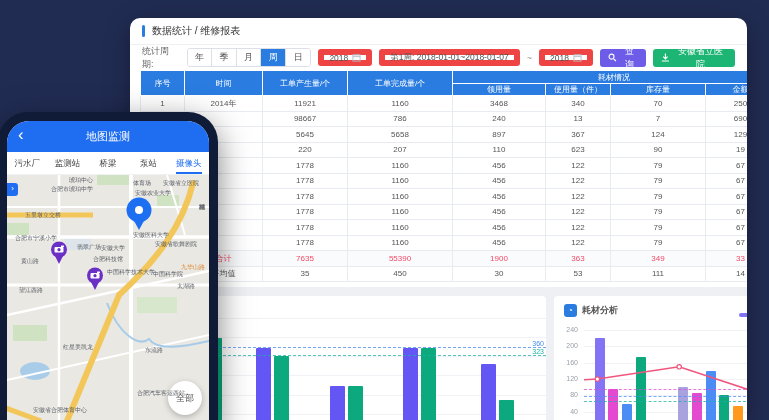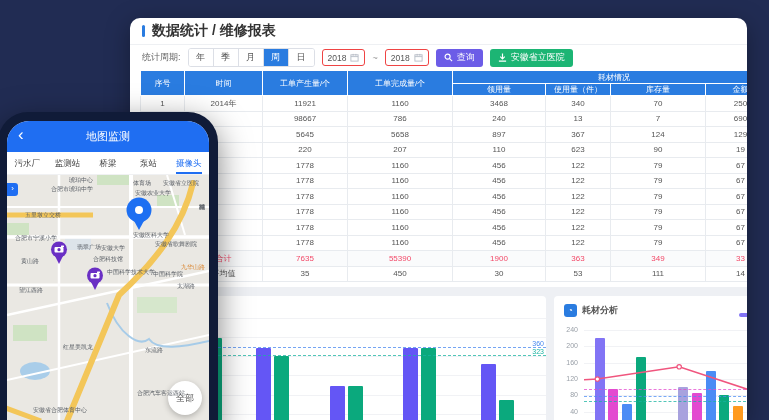--- a/index.html
+++ b/index.html
@@ -11,29 +11,29 @@
     -webkit-font-smoothing:antialiased;
   }
   
   .panel {
     position:absolute; left:130px; top:18px; width:617px; height:402px;
     background:#fff; border-radius:10px 10px 0 0; overflow:hidden;
     box-shadow:0 6px 24px rgba(0,0,0,.35);
   }
   .crumb-bar { height:27px; display:flex; align-items:center; padding:0 12px; border-bottom:1px solid #eef0f3; }
   .crumb-accent { width:3px; height:12px; background:#2a7ce0; border-radius:2px; margin-right:7px; }
-  .crumb-text { font-size:14px; color:#333; font-weight:bold; }
+  .crumb-text { font-size:10px; color:#333; font-weight:normal; }
   .filter-bar { height:25px; display:flex; align-items:center; padding:0 12px; gap:7px; }
   .filter-label { font-size:9px; color:#666; }
   .seg { display:flex; border:1px solid #dcdfe6; border-radius:3px; overflow:hidden; }
   .seg span { width:25px; height:17px; line-height:16px; text-align:center; font-size:9px; color:#555;
     background:#fff; border-right:1px solid #dcdfe6; cursor:pointer; }
   .seg span:last-child { border-right:none; }
   .seg span.active { background:#2a7ce0; color:#fff; }
-  .fld { height:17px; border:1px solid #ef4444; border-radius:3px; background:#fff;
+  .fld { height:17px; border:6px solid #ef4444; border-radius:3px; background:#fff;
     display:flex; align-items:center; padding:0 5px; font-size:8.5px; color:#555; gap:4px; white-space:nowrap; }
   .tilde { font-size:9px; color:#999; }
   .btn { height:18px; border:none; border-radius:3px; color:#fff; font-size:9px;
     display:flex; align-items:center; gap:4px; padding:0 8px; cursor:pointer; }
   .btn.query { background:#6c5ce7; }
   .btn.export { background:#1cb574; }
   
   .tbl-wrap { position:absolute; left:10px; top:52px; right:-28px; }
   table { border-collapse:collapse; table-layout:fixed; width:635px; }
   th,td { border:1px solid #e8ebef; font-size:8px; text-align:center; overflow:hidden; white-space:nowrap; }
@@ -109,20 +109,23 @@
       <span>日</span>
     </div>
     <div class="fld">
       <span>2018</span>
       <svg width="9" height="9" viewBox="0 0 10 10">
           <rect x="1" y="2" width="8" height="7" fill="none" stroke="#b6bcc6" stroke-width="1"></rect>
           <line x1="1" y1="4" x2="9" y2="4" stroke="#b6bcc6"></line>
           <line x1="3.5" y1="1" x2="3.5" y2="3" stroke="#b6bcc6"></line>
           <line x1="6.5" y1="1" x2="6.5" y2="3" stroke="#b6bcc6"></line>
         </svg>
+    </div>
+    <div class="fld">
+      <span>第1周: 2018-01-01~2018-01-07</span>
     </div>
     <span class="tilde">~</span>
     <div class="fld">
       <span>2018</span>
       <svg width="9" height="9" viewBox="0 0 10 10">
           <rect x="1" y="2" width="8" height="7" fill="none" stroke="#b6bcc6" stroke-width="1"></rect>
           <line x1="1" y1="4" x2="9" y2="4" stroke="#b6bcc6"></line>
           <line x1="3.5" y1="1" x2="3.5" y2="3" stroke="#b6bcc6"></line>
           <line x1="6.5" y1="1" x2="6.5" y2="3" stroke="#b6bcc6"></line>
         </svg>

